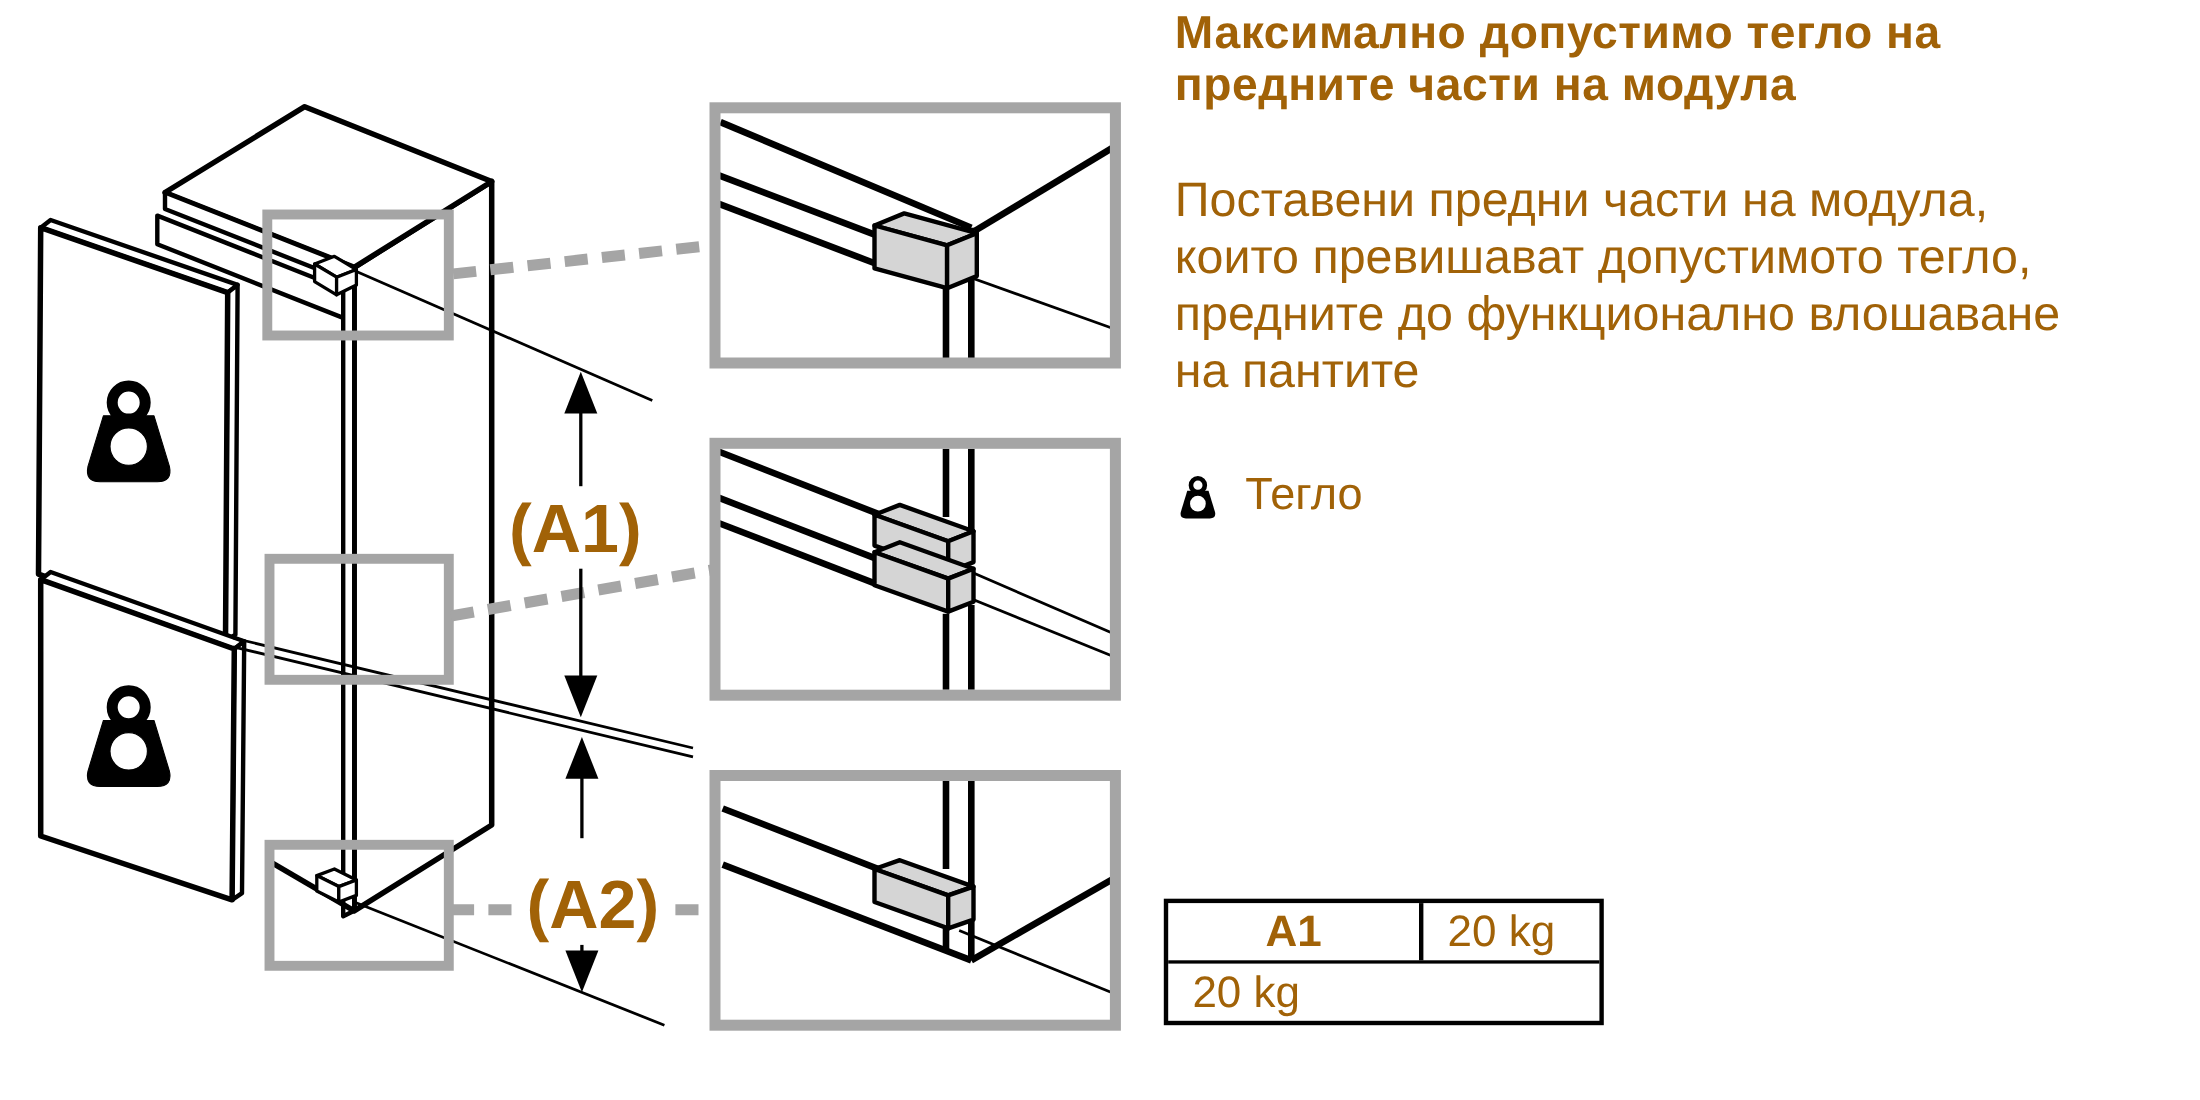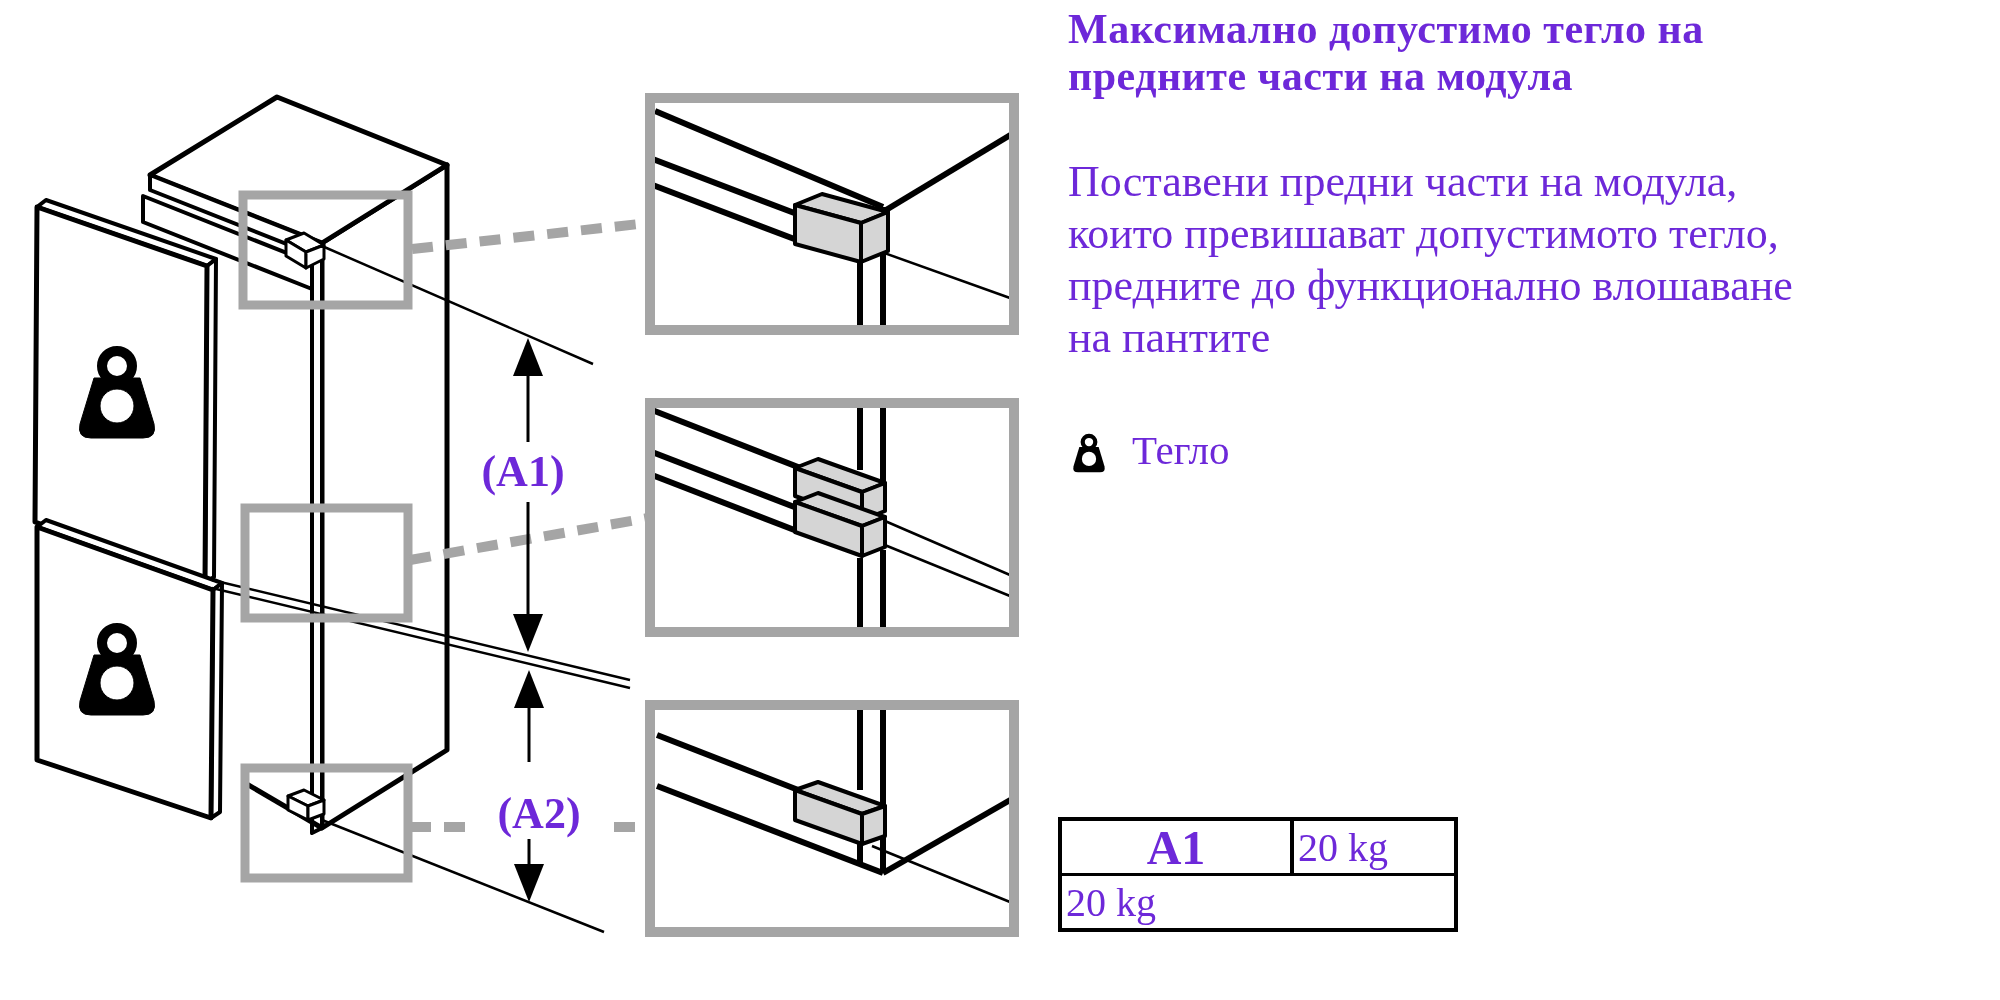--- a/index.html
+++ b/index.html
@@ -1,52 +1,52 @@
 <!DOCTYPE html>
 <html><head>
 <meta charset="utf-8">
 <style>
   html,body { margin:0; padding:0; background:#fff; }
   .page {
     position:relative; width:2000px; height:1000px; background:#ffffff;
-    font-family:Liberation Serif, serif; color:#6d28d9; overflow:hidden;
+    font-family:Liberation Sans, sans-serif; color:#a16207; overflow:hidden;
   }
   svg.art { position:absolute; left:0; top:0; }
   .heading {
     position:absolute; left:1068px; top:6px;
     font-size:42px; font-weight:bold; line-height:47px; letter-spacing:0.5px;
   }
   .body-text {
     position:absolute; left:1068px; top:156px;
     font-size:44px; line-height:52px;
   }
   .legend {
     position:absolute; left:1070px; top:426px;
     display:flex; align-items:flex-end; gap:24px; font-size:41px;
   }
   .dim-label {
     position:absolute; width:130px; text-align:center;
-    font-size:44px; font-weight:bold; background:#fff;
+    font-size:62px; font-weight:bold; background:#fff;
   }
   .dim-a1 { left:458px; top:446px; }
   .dim-a2 { left:474px; top:788px; }
   .spec-table {
     position:absolute; left:1058px; top:817px; width:400px;
     border:4px solid #000; box-sizing:border-box; background:#fff;
   }
   .spec-row { display:flex; height:52px; }
   .spec-row.first { border-bottom:3px solid #000; }
   .cell-key {
     width:232px; border-right:4px solid #000; box-sizing:border-box;
     display:flex; align-items:center; justify-content:center;
-    font-weight:bold; font-size:48px;
+    font-weight:bold; font-size:40px;
   }
   .cell-val {
     flex:1; display:flex; align-items:center;
-    font-size:40px; padding-left:4px;
+    font-size:40px; padding-left:22px;
   }
 </style>
 </head>
 <body>
 
 <div class="page">
 
   <svg class="art" width="2000" height="1000" viewBox="0 0 2000 1000">
     <defs>
       <g id="wg">

